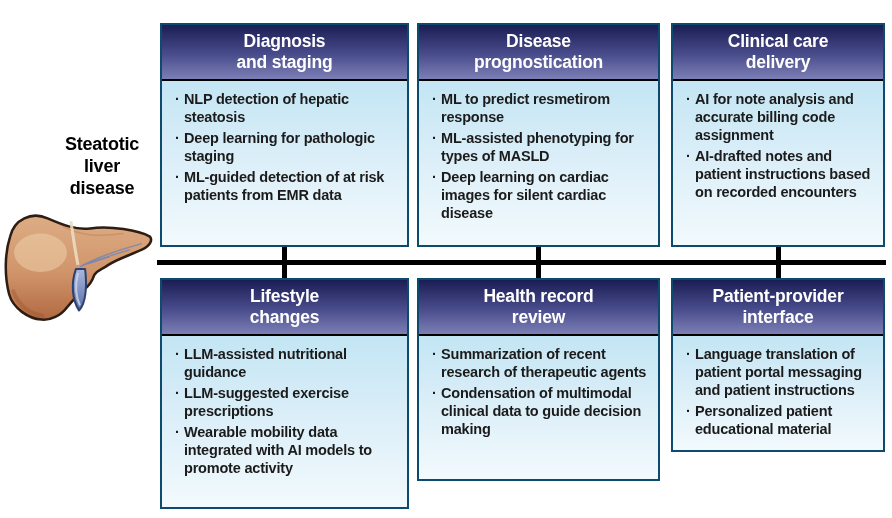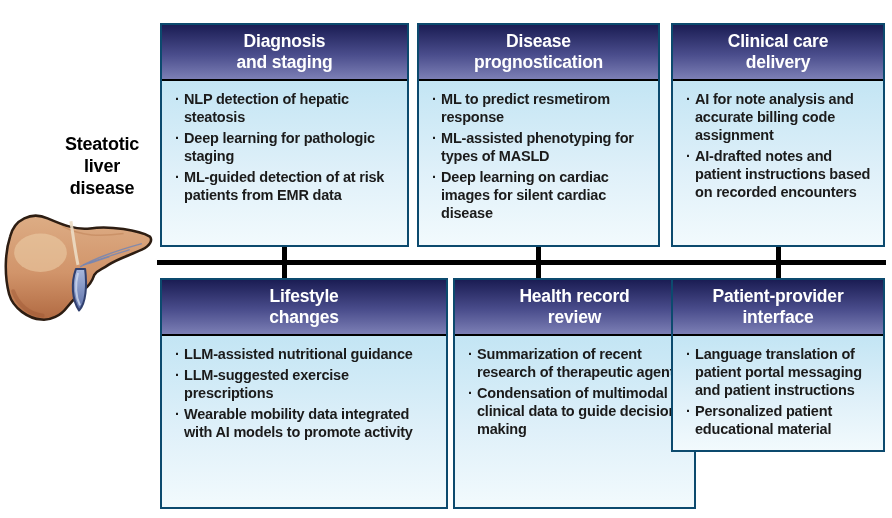--- a/index.html
+++ b/index.html
@@ -19,22 +19,22 @@
   .vstub{position:absolute;top:244px;width:5px;height:36px;background:#000;}
   .vstub.c1{left:282px}.vstub.c2{left:536px}.vstub.c3{left:776px}
   
   .box{
     position:absolute;border:2px solid #0c4a6e;box-sizing:border-box;
     display:flex;flex-direction:column;background:#fff;z-index:2;
   }
   .box.b0{left:160px;top:23px;width:249px;height:224px;}
   .box.b1{left:417px;top:23px;width:243px;height:224px;}
   .box.b2{left:671px;top:23px;width:214px;height:224px;}
-  .box.b3{left:160px;top:278px;width:288px;height:231px;}
-  .box.b4{left:417px;top:278px;width:243px;height:231px;margin-left:36px;}
+  .box.b3{left:160px;top:278px;width:249px;height:231px;}
+  .box.b4{left:417px;top:278px;width:243px;height:203px;}
   .box.b5{left:671px;top:278px;width:214px;height:174px;}
   .box-header{
     flex:none;min-height:56px;box-sizing:border-box;
     display:flex;align-items:center;justify-content:center;
     background:linear-gradient(180deg,#1d1f58 0%,#42458454 0%,#1d1f58 0%,#1d1f58 0%);
     background:linear-gradient(180deg,#1b1d54 0%,#4a4d8c 55%,#7c7fb5 100%);
     border-bottom:2px solid #000;
     color:#ffffff;font-size:17.5px;line-height:1.18;text-align:center;
     white-space:pre-line;padding:4px 4px;letter-spacing:-0.2px;
   }

